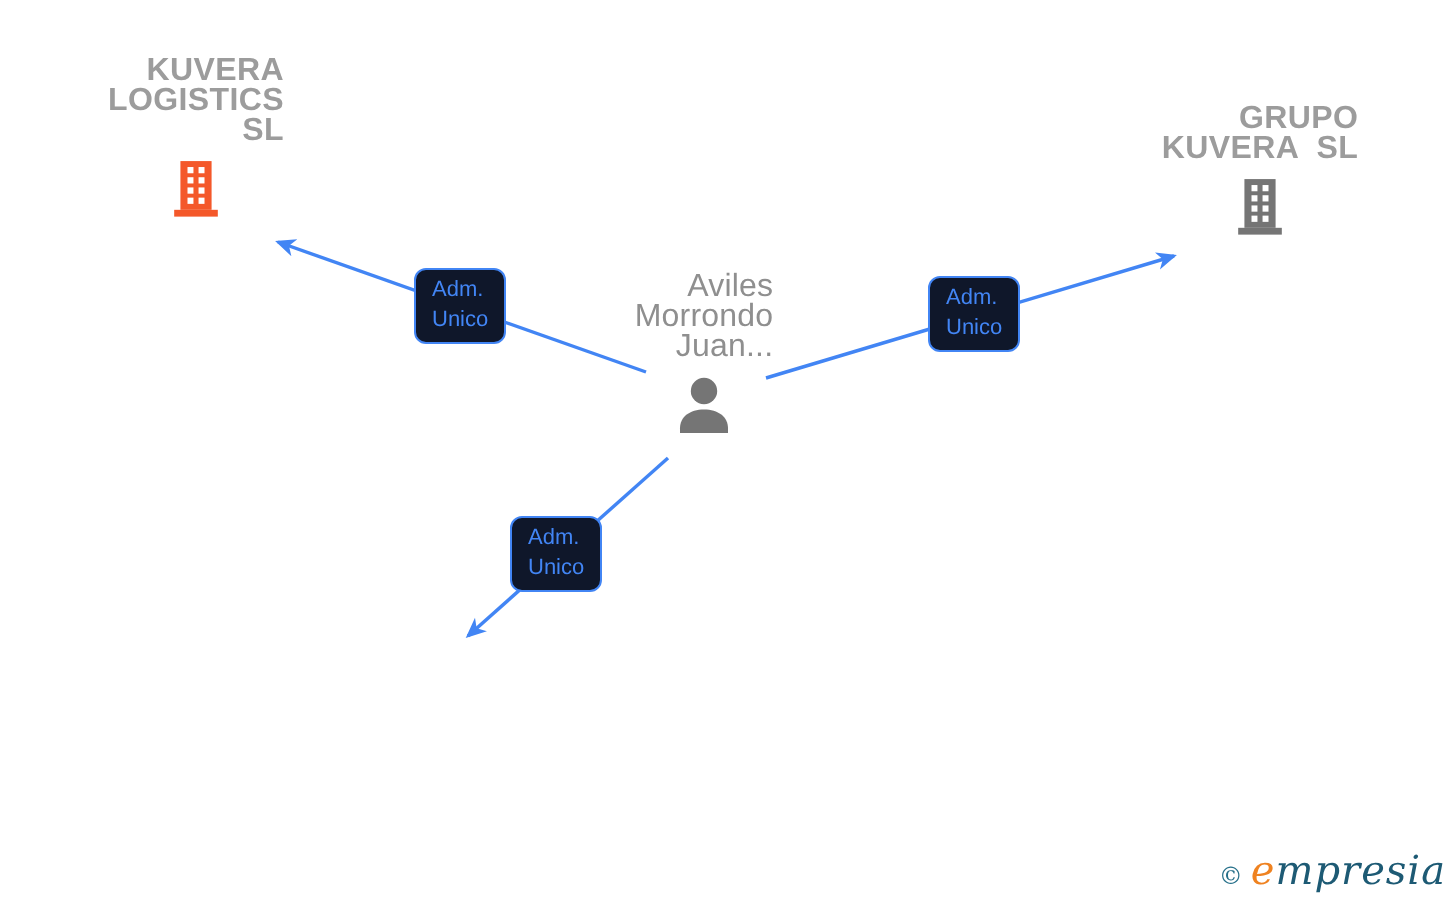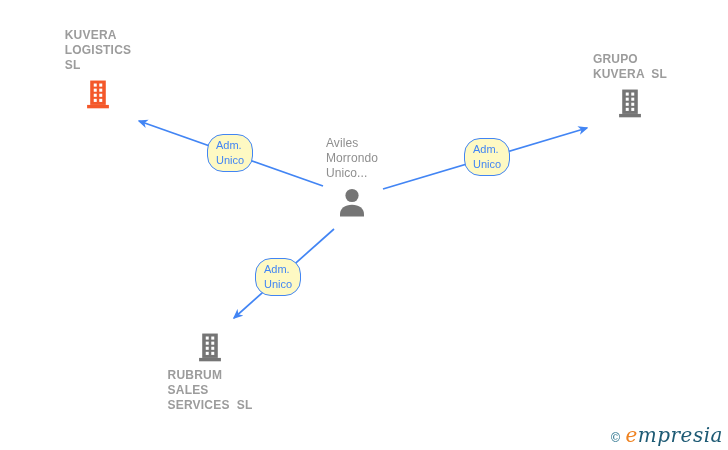--- a/index.html
+++ b/index.html
@@ -3,29 +3,29 @@
 <meta charset="utf-8">
 <style>
   html,body{margin:0;padding:0;background:#fff;}
   .stage{
     position:relative;width:728px;height:450px;background:#ffffff;
     font-family:"Liberation Sans",sans-serif;overflow:hidden;
   }
   svg.canvas{position:absolute;left:0;top:0;width:728px;height:450px;}
   .node{position:absolute;display:flex;flex-direction:column;align-items:center;}
   .node-label{
-    white-space:pre-wrap;text-align:left;font-size:12px;line-height:15px;
+    white-space:pre-wrap;text-align:right;font-size:16px;line-height:15px;
     font-weight:bold;color:#9c9c9c;letter-spacing:.2px;
   }
   .person-label{font-weight:normal;color:#8f8f8f;letter-spacing:.1px;}
   .node-icon{margin-top:4px;line-height:0;}
   .icon-orange{color:#f4582a;}
   .icon-gray{color:#757575;}
   .edge-label{
-    position:absolute;background:#fef9c3;border:1.6px solid #4285f4;border-radius:16px;
+    position:absolute;background:#0f172a;border:1.6px solid #4285f4;border-radius:6px;
     color:#4285f4;font-size:11px;line-height:15px;padding:3px 8px;white-space:pre-wrap;
     box-sizing:border-box;
   }
   .footer{
     position:absolute;right:5px;bottom:3px;display:flex;align-items:baseline;gap:4px;
     font-family:"DejaVu Serif",serif;
   }
   .footer .copy{font-size:12px;color:#26708a;}
   .footer .brand{font-style:italic;font-size:20px;color:#1d5a74;letter-spacing:.5px;}
   .footer .brand-e{color:#ef8220;font-style:italic;}
@@ -81,48 +81,29 @@
           <rect x="12.9" y="11.8" width="2.1" height="2.2" fill="#fff"></rect>
         <rect x="9" y="15.4" width="2.1" height="2.2" fill="#fff"></rect>
           <rect x="12.9" y="15.4" width="2.1" height="2.2" fill="#fff"></rect>
       </svg>
     </div>
   </div>
 
   <div class="node" style="left:292px;top:136px;width:120px;">
     <div class="node-label person-label">Aviles
 Morrondo
-Unico...</div>
+Juan...</div>
     <div class="node-icon icon-gray">
       <svg viewBox="0 0 24 24" width="36" height="36">
         <circle cx="12" cy="7" r="4.4" fill="currentColor"></circle>
         <path d="M12 13.2c-4.7 0-8 2.4-8 6.3V21h16v-1.5c0-3.9-3.3-6.3-8-6.3z" fill="currentColor"></path>
       </svg>
     </div>
   </div>
 
-  <div class="node" style="left:150px;top:330px;width:120px;">
-    <div class="node-icon icon-gray" style="margin-top:0;margin-bottom:4px;">
-      <svg viewBox="0 0 24 24" width="34" height="34">
-        <rect x="6.5" y="2.5" width="11" height="17.2" fill="currentColor"></rect>
-        <rect x="4.3" y="19.7" width="15.4" height="2.4" fill="currentColor"></rect>
-        <rect x="9" y="4.6" width="2.1" height="2.2" fill="#fff"></rect>
-          <rect x="12.9" y="4.6" width="2.1" height="2.2" fill="#fff"></rect>
-        <rect x="9" y="8.2" width="2.1" height="2.2" fill="#fff"></rect>
-          <rect x="12.9" y="8.2" width="2.1" height="2.2" fill="#fff"></rect>
-        <rect x="9" y="11.8" width="2.1" height="2.2" fill="#fff"></rect>
-          <rect x="12.9" y="11.8" width="2.1" height="2.2" fill="#fff"></rect>
-        <rect x="9" y="15.4" width="2.1" height="2.2" fill="#fff"></rect>
-          <rect x="12.9" y="15.4" width="2.1" height="2.2" fill="#fff"></rect>
-      </svg>
-    </div>
-    <div class="node-label">RUBRUM
-SALES
-SERVICES  SL</div>
-  </div>
 
   <div class="edge-label" style="left:207px;top:134px;">Adm.
 Unico</div>
   <div class="edge-label" style="left:464px;top:138px;">Adm.
 Unico</div>
   <div class="edge-label" style="left:255px;top:258px;">Adm.
 Unico</div>
 
   <div class="footer">
     <span class="copy">©</span>

